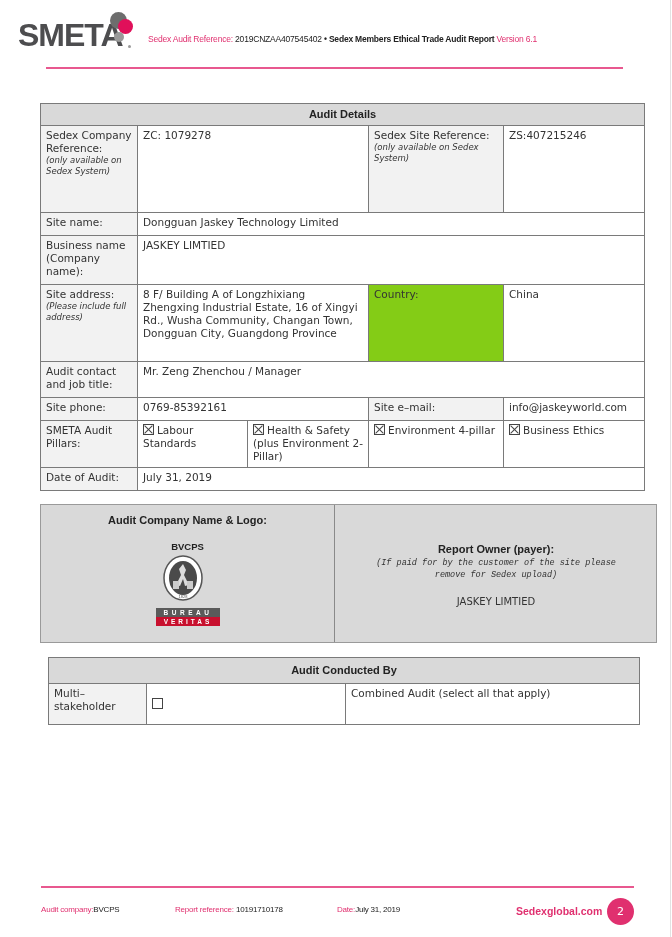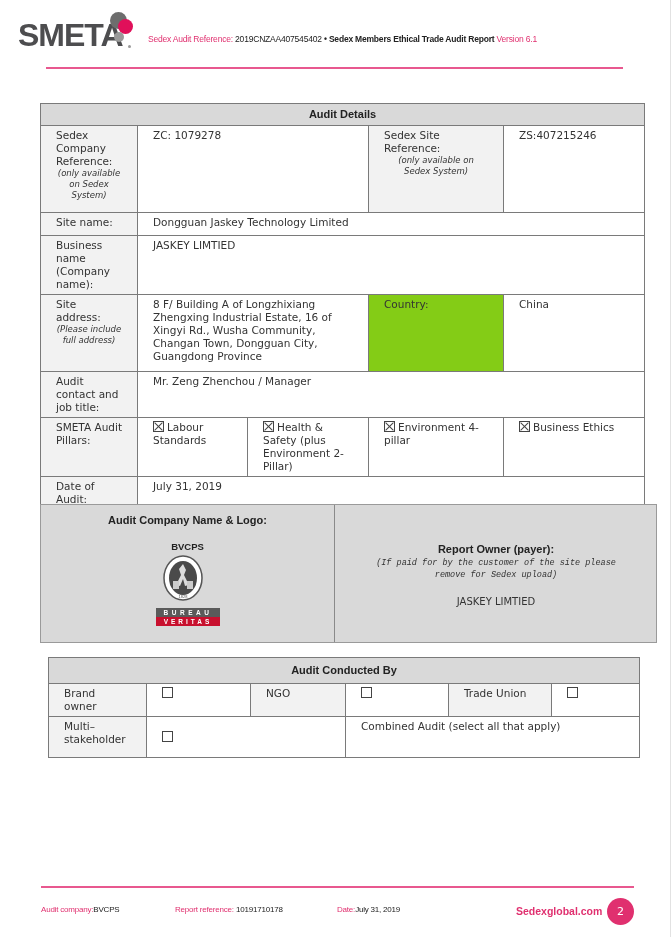--- a/index.html
+++ b/index.html
@@ -16,25 +16,25 @@
   .dot { position: absolute; border-radius: 50%; }
   .hdr-text { position: absolute; left: 148px; top: 34px; font-family: "Liberation Sans", sans-serif;
     font-size: 8.5px; white-space: nowrap; letter-spacing: -0.2px; }
   .pink { color: #e0306f; }
   .dark { color: #222; }
   .bold { font-weight: bold; }
   .hdr-rule { position: absolute; left: 46px; top: 67px; width: 577px; height: 2px; background: #e8588f; }
 
   
   table { border-collapse: collapse; position: absolute; table-layout: fixed; }
-  td { border: 1px solid #7a7a7a; vertical-align: top; padding: 3px 15px; font-size: 10.5px; line-height: 13px; color: #333; margin-top: 8px; }
+  td { border: 1px solid #7a7a7a; vertical-align: top; padding: 3px 5px; font-size: 10.5px; line-height: 13px; color: #333; margin-top: 8px; }
   td.lbl { background: #f2f2f2; }
   td.head { background: #d9d9d9; text-align: center; font-family: "Liberation Sans", sans-serif; font-weight: bold;
     font-size: 11px; color: #222; vertical-align: middle; }
-  .sub { font-style: italic; font-size: 8.5px; line-height: 11px; display: block; text-align: center; }
+  .sub { font-style: italic; font-size: 8.5px; line-height: 11px; display: block; }
   .cb { display: inline-block; width: 11px; height: 11px; border: 1px solid #444; box-sizing: border-box; position: relative;
     vertical-align: -1px; margin-right: 3px; background: #fff; }
   .cb.checked::before, .cb.checked::after { content: ""; position: absolute; left: -1px; top: 4px; width: 11px; height: 1px; background: #444; }
   .cb.checked::before { transform: rotate(45deg); }
   .cb.checked::after { transform: rotate(-45deg); }
 
   
   .logobox { position: absolute; left: 40px; top: 504px; width: 617px; height: 139px; background: #d9d9d9;
     border: 1px solid #9a9a9a; box-sizing: border-box; }
   .logobox .divider { position: absolute; left: 293px; top: 0; width: 1px; height: 137px; background: #8a8a8a; }
@@ -120,20 +120,26 @@
       <span class="sub">(Please include full address)</span>
     </td>
     <td colspan="2">8 F/ Building A of  Longzhixiang Zhengxing Industrial Estate, 16 of Xingyi Rd., Wusha Community, Changan Town, Dongguan City, Guangdong Province</td>
     <td class="lbl" style="background:#84cc16">Country:</td>
     <td>China</td>
   </tr>
   <tr style="height:36px">
     <td class="lbl">Audit contact and job title:</td>
     <td colspan="4">Mr. Zeng Zhenchou / Manager</td>
   </tr>
+  <tr style="height:23px">
+    <td class="lbl">Site phone:</td>
+    <td colspan="2">0769-85392161</td>
+    <td class="lbl">Site e–mail:</td>
+    <td>info@jaskeyworld.com</td>
+  </tr>
   <tr style="height:47px">
     <td class="lbl">SMETA Audit Pillars:</td>
     <td><span class="cb checked"></span><span>Labour Standards</span></td>
     <td><span class="cb checked"></span><span>Health &amp; Safety (plus Environment 2-Pillar)</span></td>
     <td><span class="cb checked"></span><span>Environment 4-pillar</span></td>
     <td><span class="cb checked"></span><span>Business Ethics</span></td>
   </tr>
   <tr style="height:23px">
     <td class="lbl">Date of Audit:</td>
     <td colspan="4">July 31, 2019</td>
@@ -166,28 +172,20 @@
       <col style="width:104px">
       <col style="width:95px">
       <col style="width:103px">
       <col style="width:103px">
       <col style="width:88px">
   </colgroup>
   <tbody>
       <tr style="height:26px">
     <td class="head" colspan="6">Audit Conducted By</td>
   </tr>
-  <tr style="height:26px">
-    <td class="lbl">Brand owner</td>
-    <td><span class="cb"></span></td>
-    <td class="lbl">NGO</td>
-    <td><span class="cb"></span></td>
-    <td class="lbl">Trade Union</td>
-    <td><span class="cb"></span></td>
-  </tr>
   <tr style="height:41px">
     <td class="lbl">Multi–stakeholder</td>
     <td colspan="2" style="vertical-align:middle"><span class="cb"></span></td>
     <td colspan="3">Combined Audit (select all that apply)</td>
   </tr>
 </tbody>
   </table>
 
 <div class="ftr-rule"></div>
 <div class="ftr" style="left:41px">

